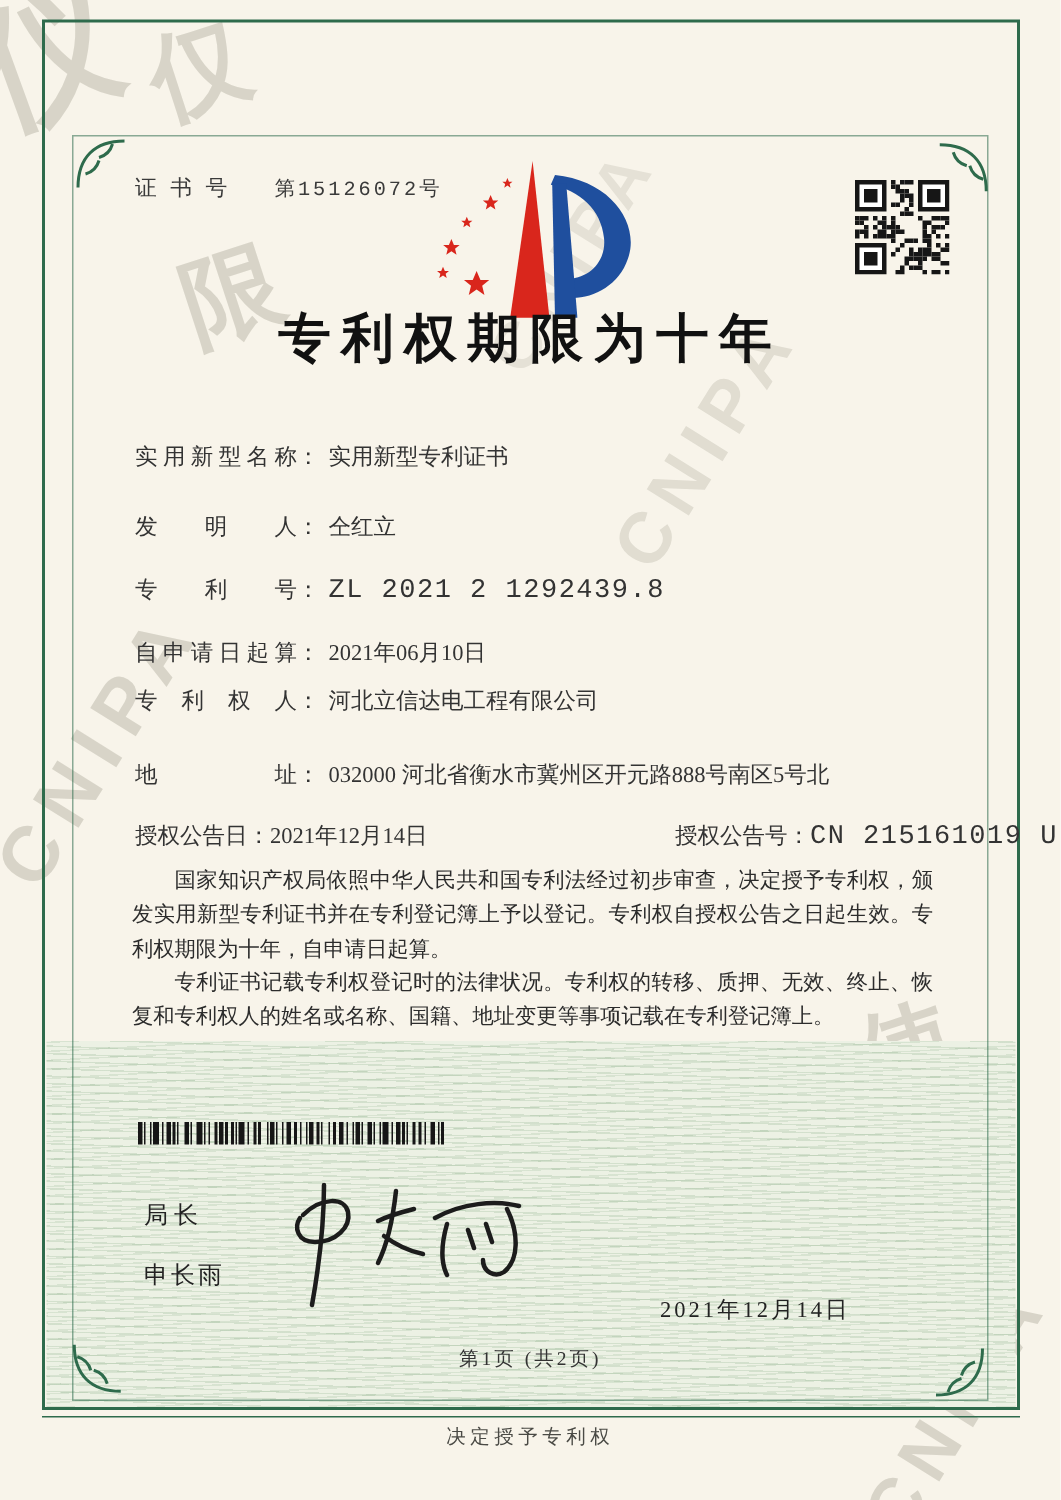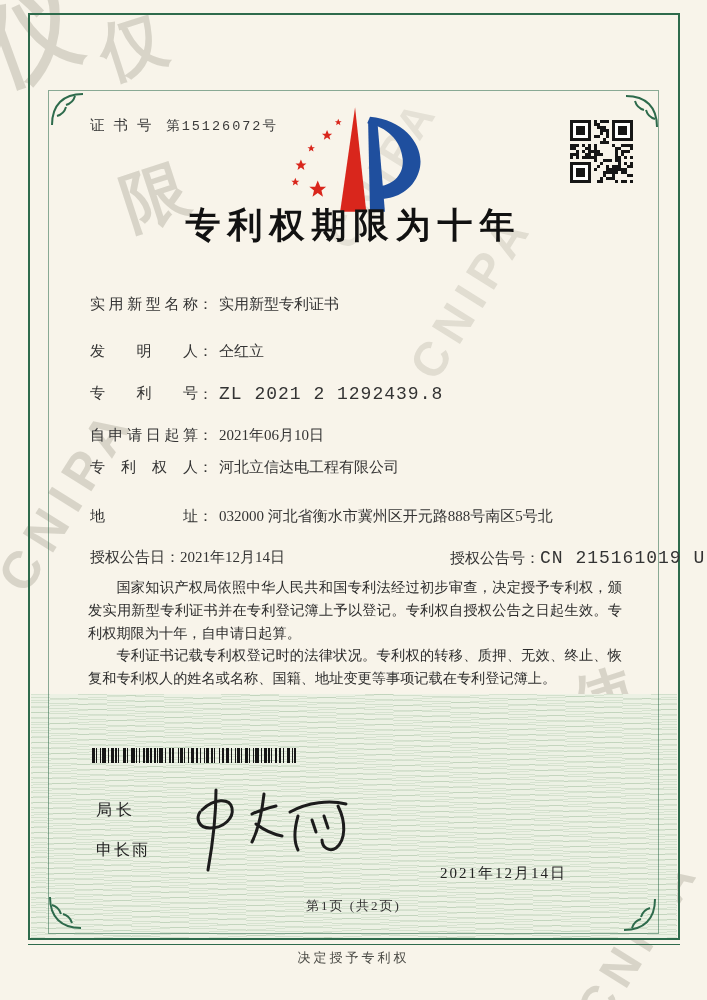--- a/index.html
+++ b/index.html
@@ -35,21 +35,21 @@
       repeating-linear-gradient(-3deg, rgba(110,155,110,.16) 0 1px, transparent 1px 6px);}
   .corner{position:absolute;z-index:3;}
   .c-tl{left:50px;top:92px;}
   .c-tr{right:50px;top:92px;transform:rotate(90deg);}
   .c-br{right:50px;bottom:68px;transform:rotate(180deg);}
   .c-bl{left:50px;bottom:68px;transform:rotate(270deg);}
   .corner svg path{stroke:#2e6b4c;fill:none;stroke-width:2;}
   
   .content{position:absolute;inset:0;z-index:3;}
   .cert-no{position:absolute;left:90px;top:116px;font-size:14.5px;color:#3a3a3a;}
-  .cert-no .lbl{letter-spacing:9px;margin-right:2px;}
+  .cert-no .lbl{letter-spacing:9px;margin-right:19px;}
   .cert-no .num{letter-spacing:2px;font-family:"Liberation Mono","DejaVu Sans Mono",monospace;font-size:13.5px;}
   .logo{position:absolute;left:286px;top:106px;width:140px;height:110px;}
   .qr{position:absolute;left:570px;top:120px;width:63px;height:63px;}
   .title{position:absolute;left:0;right:0;top:202px;text-align:center;
     font-size:35px;font-weight:bold;letter-spacing:7px;color:#111;}
   .frow{position:absolute;left:90px;font-size:15px;color:#333;white-space:nowrap;}
   .flabel{display:inline-block;width:108px;text-align:justify;text-align-last:justify;vertical-align:top;}
   .fcolon{display:inline-block;margin-right:6px;}
   .r0{top:295px;} .r1{top:342px;} .r2{top:384px;} .r3{top:426px;} .r4{top:458px;} .r5{top:507px;}
   .grant-row{position:absolute;left:90px;top:548px;font-size:15px;color:#333;white-space:nowrap;}

